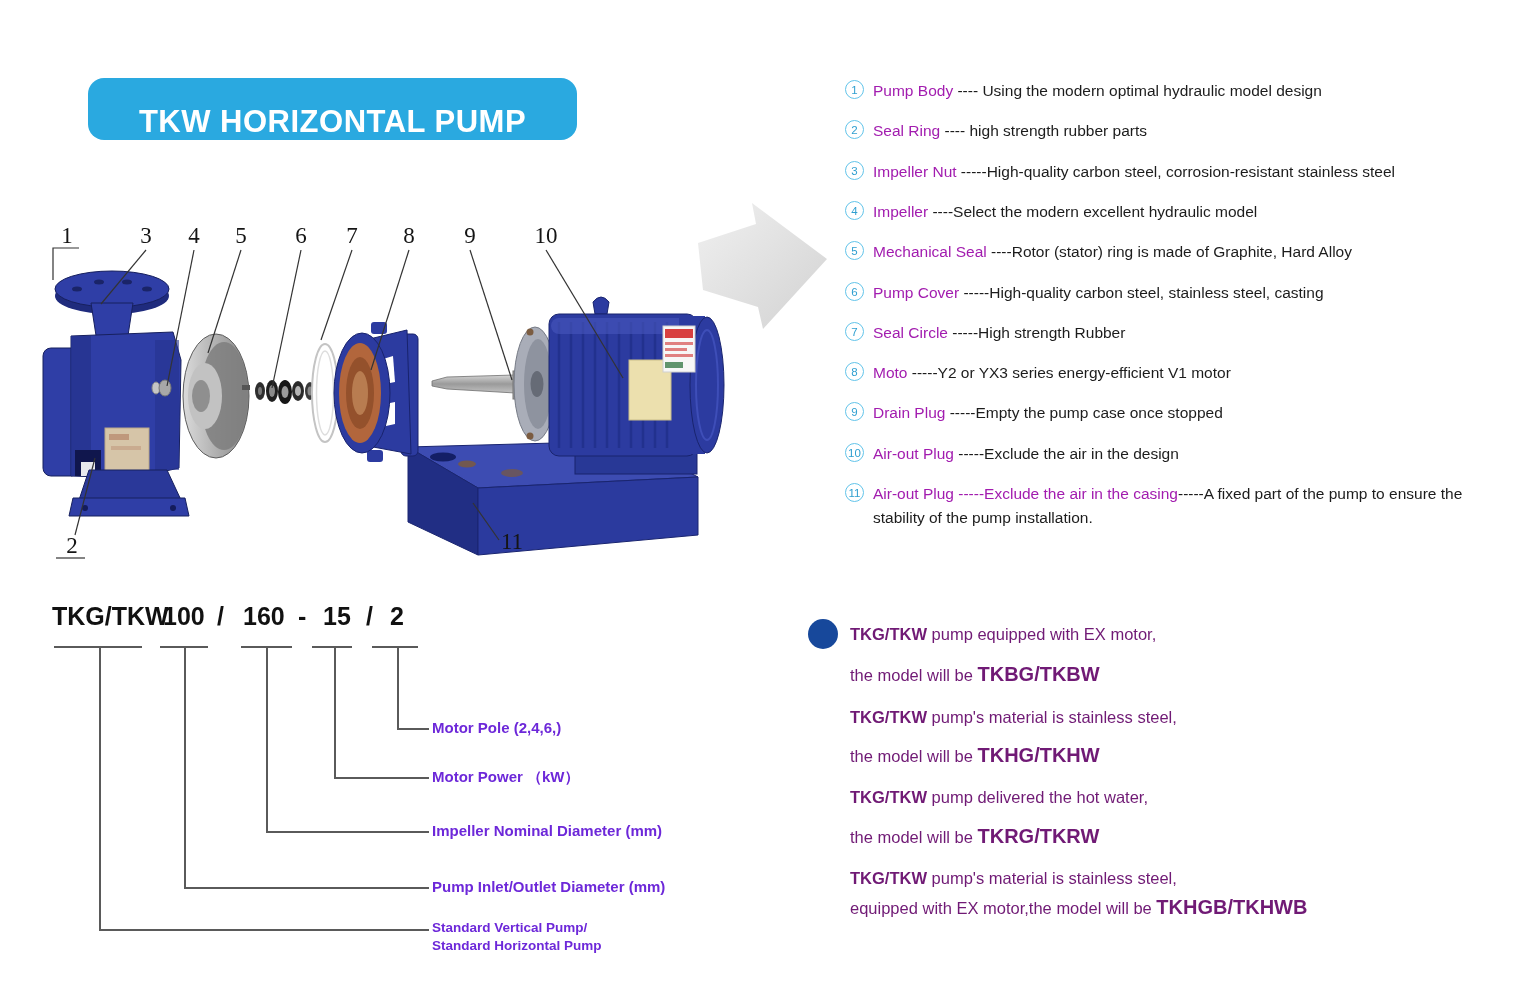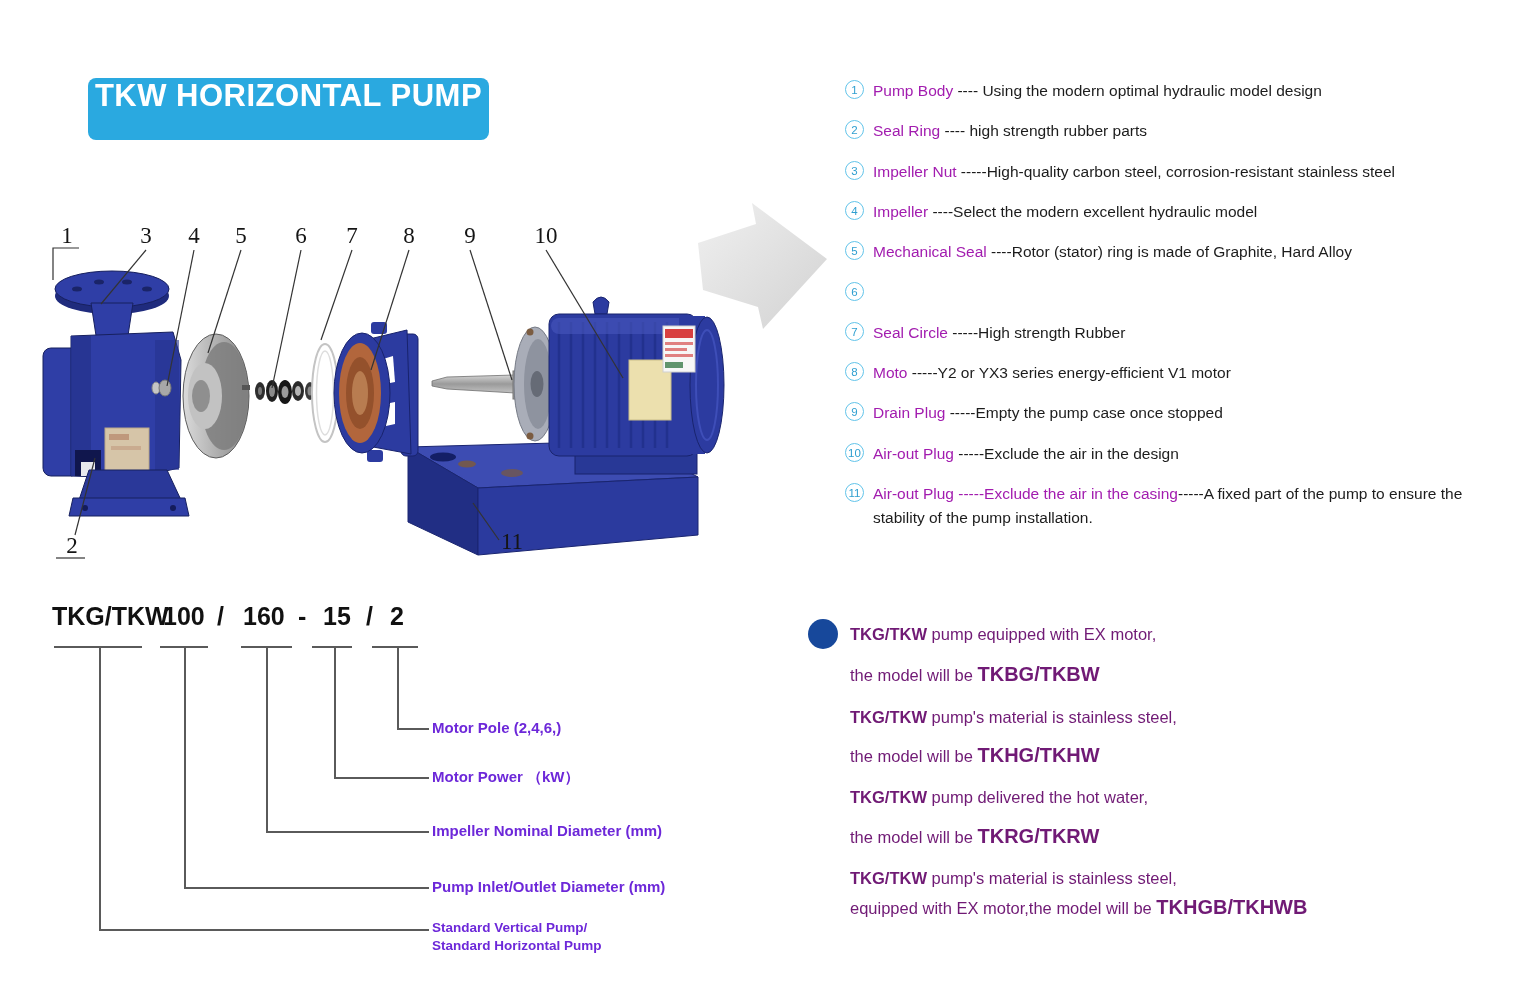--- a/index.html
+++ b/index.html
@@ -1,21 +1,21 @@
 <!DOCTYPE html>
 <html><head>
 <meta charset="utf-8">
 <style>
   html,body{margin:0;padding:0;background:#fff;}
   #page{position:relative;width:1513px;height:1000px;background:#fff;overflow:hidden;
         font-family:"Liberation Sans",sans-serif;color:#1b1b1b;}
 
   
-  .banner{position:absolute;left:88px;top:78px;width:401px;height:62px;background:#2aa9e0;
-          border-radius:8px;display:flex;align-items:flex-start;justify-content:center;}
+  .banner{position:absolute;left:88px;top:78px;width:489px;height:62px;background:#2aa9e0;
+          border-radius:16px;display:flex;align-items:flex-end;justify-content:center;}
   .banner span{color:#fff;font-weight:bold;font-size:31px;letter-spacing:.5px;}
 
   
   .prow{position:absolute;left:845px;width:635px;display:flex;gap:9px;align-items:flex-start;
         font-size:15.5px;}
   .pnum{flex:0 0 auto;width:19px;height:19px;border:1.4px solid #62c4ea;border-radius:50%;
         color:#2f9fd0;font-size:11.5px;display:flex;align-items:center;justify-content:center;
         box-sizing:border-box;margin-top:1px;}
   .ptext{line-height:24px;}
   .pname{color:#a21caf;}
@@ -227,20 +227,21 @@
   <div class="prow" style="top:200px">
       <span class="pnum">4</span>
       <span class="ptext"><span class="pname">Impeller</span><span class="pdesc"> ----Select the modern excellent hydraulic model</span></span>
     </div>
   <div class="prow" style="top:240px">
       <span class="pnum">5</span>
       <span class="ptext"><span class="pname">Mechanical Seal</span><span class="pdesc"> ----Rotor (stator) ring is made of Graphite, Hard Alloy</span></span>
     </div>
   <div class="prow" style="top:281px">
       <span class="pnum">6</span>
+      <span class="ptext"><span class="pname">Pump Cover</span><span class="pdesc"> -----High-quality carbon steel, stainless steel, casting</span></span>
     </div>
   <div class="prow" style="top:321px">
       <span class="pnum">7</span>
       <span class="ptext"><span class="pname">Seal Circle</span><span class="pdesc"> -----High strength Rubber</span></span>
     </div>
   <div class="prow" style="top:361px">
       <span class="pnum">8</span>
       <span class="ptext"><span class="pname">Moto</span><span class="pdesc"> -----Y2 or YX3 series energy-efficient V1 motor</span></span>
     </div>
   <div class="prow" style="top:401px">

